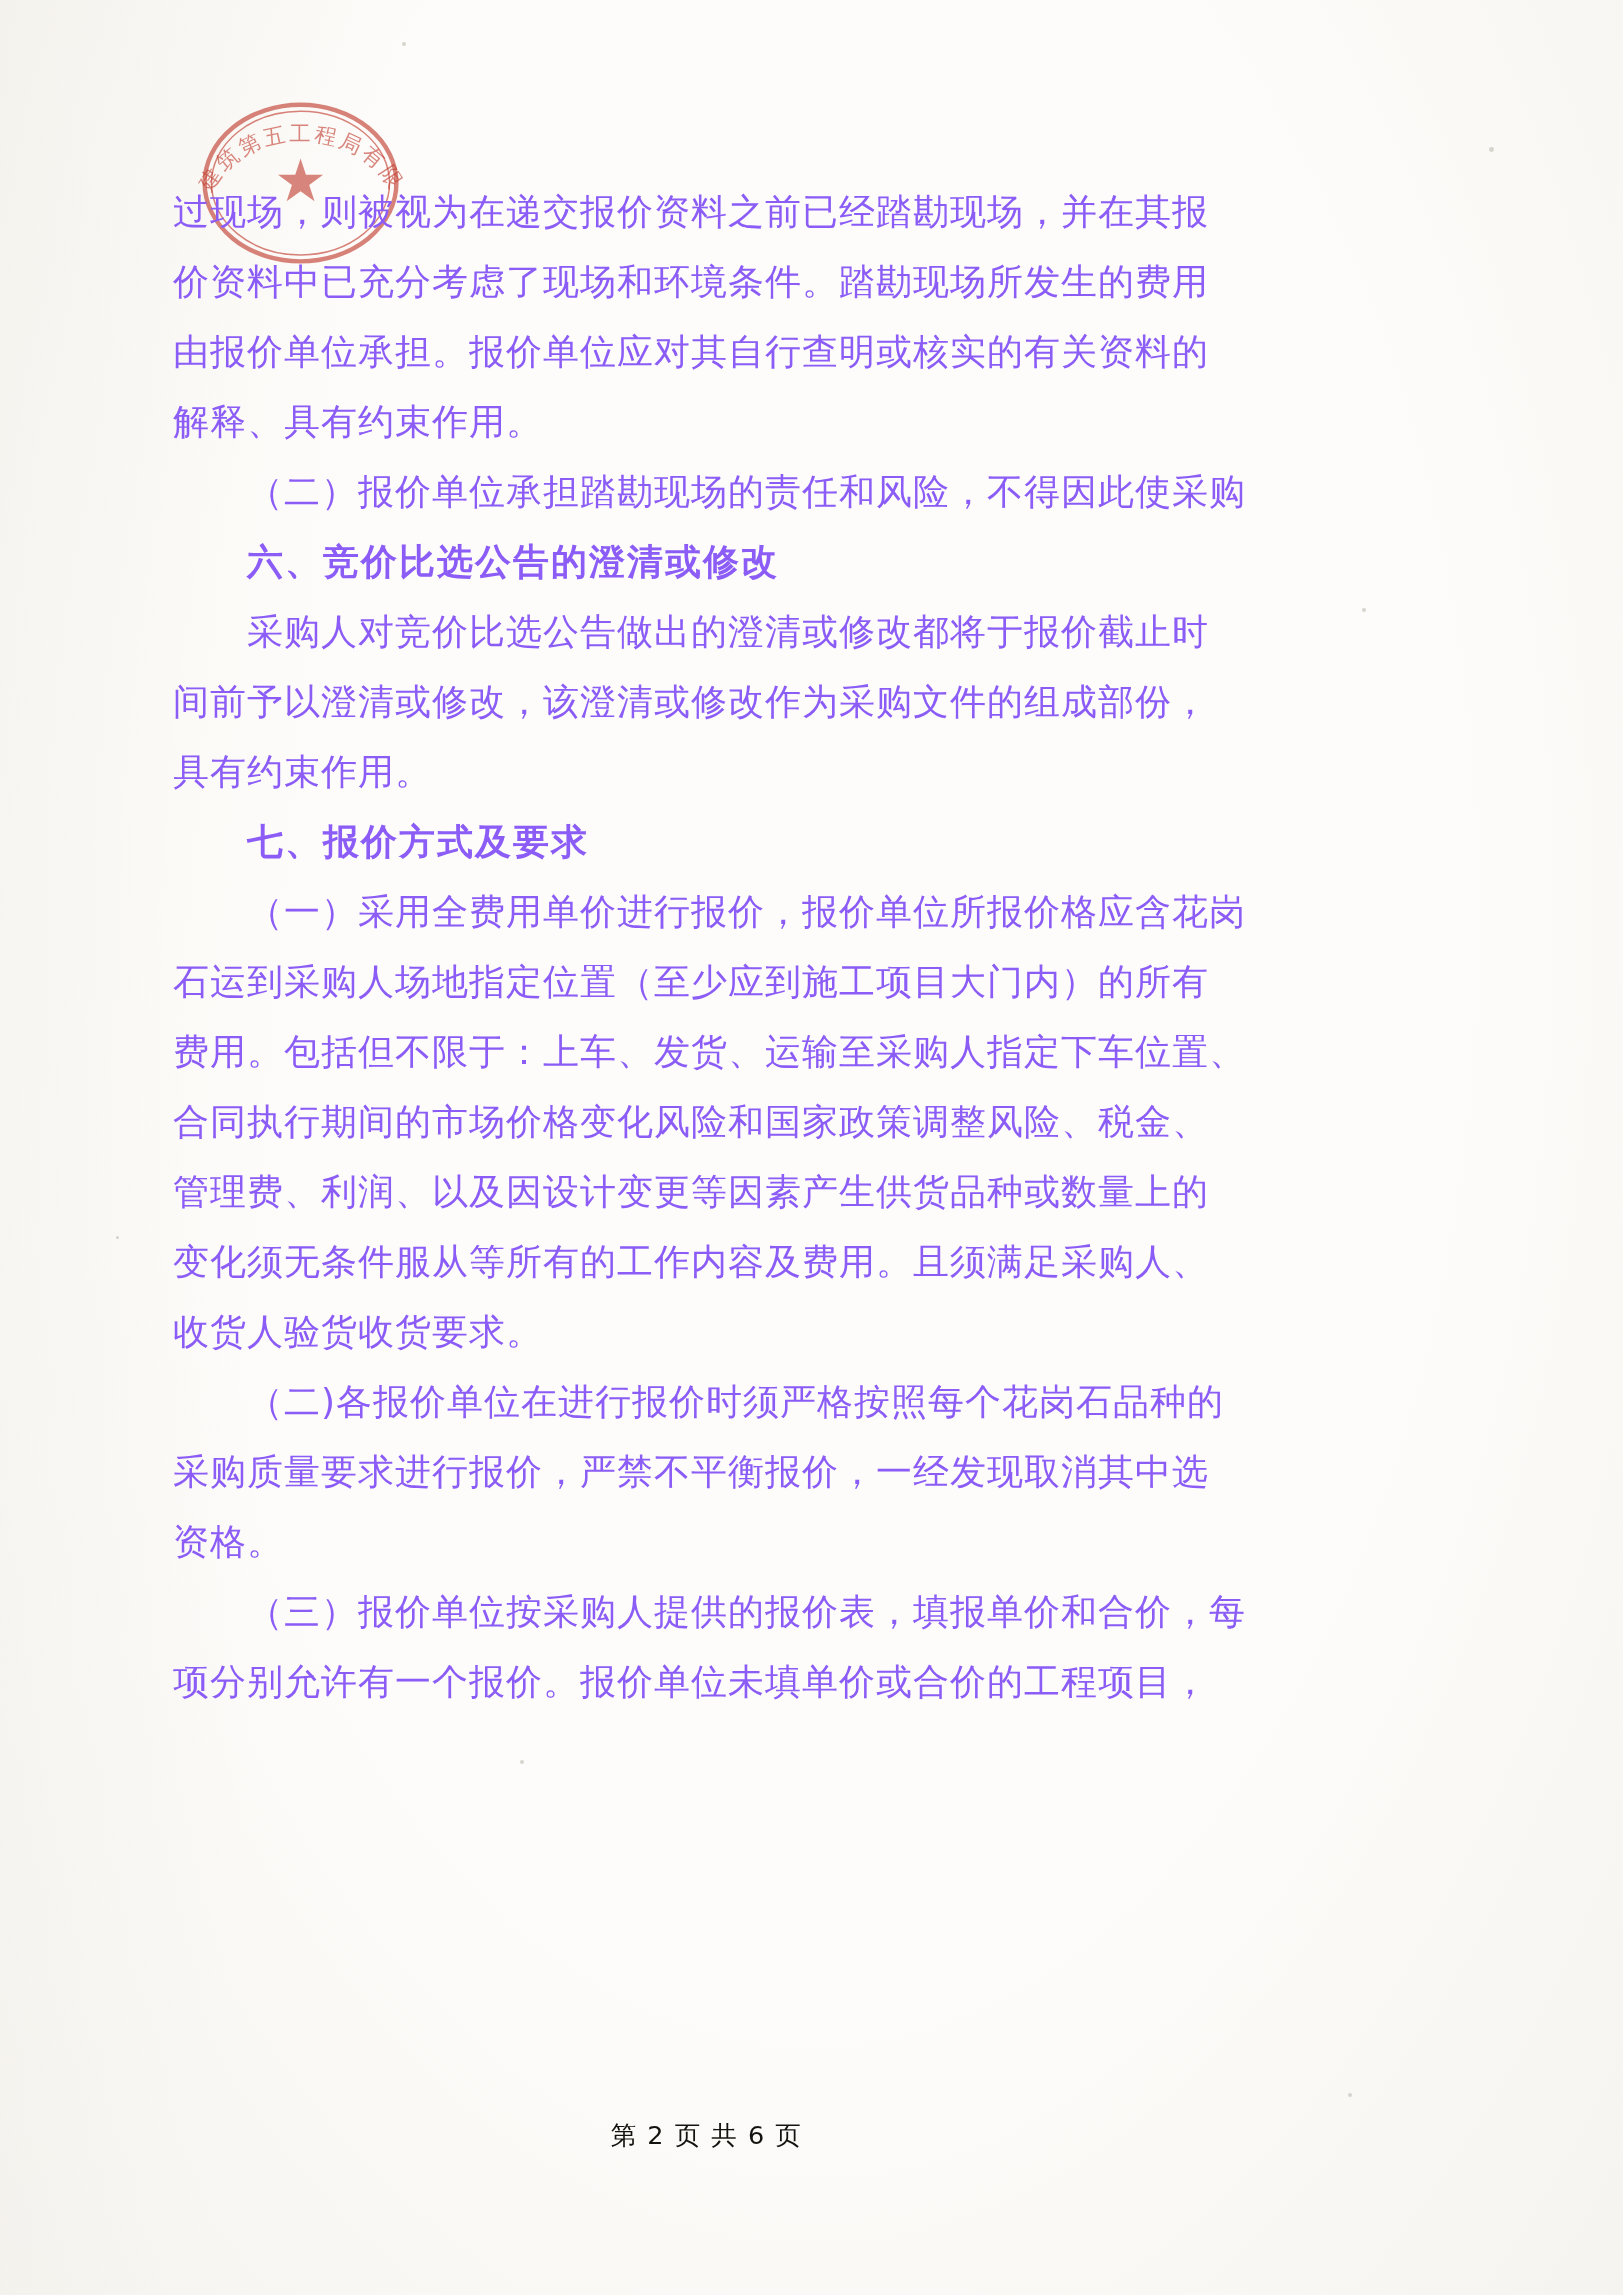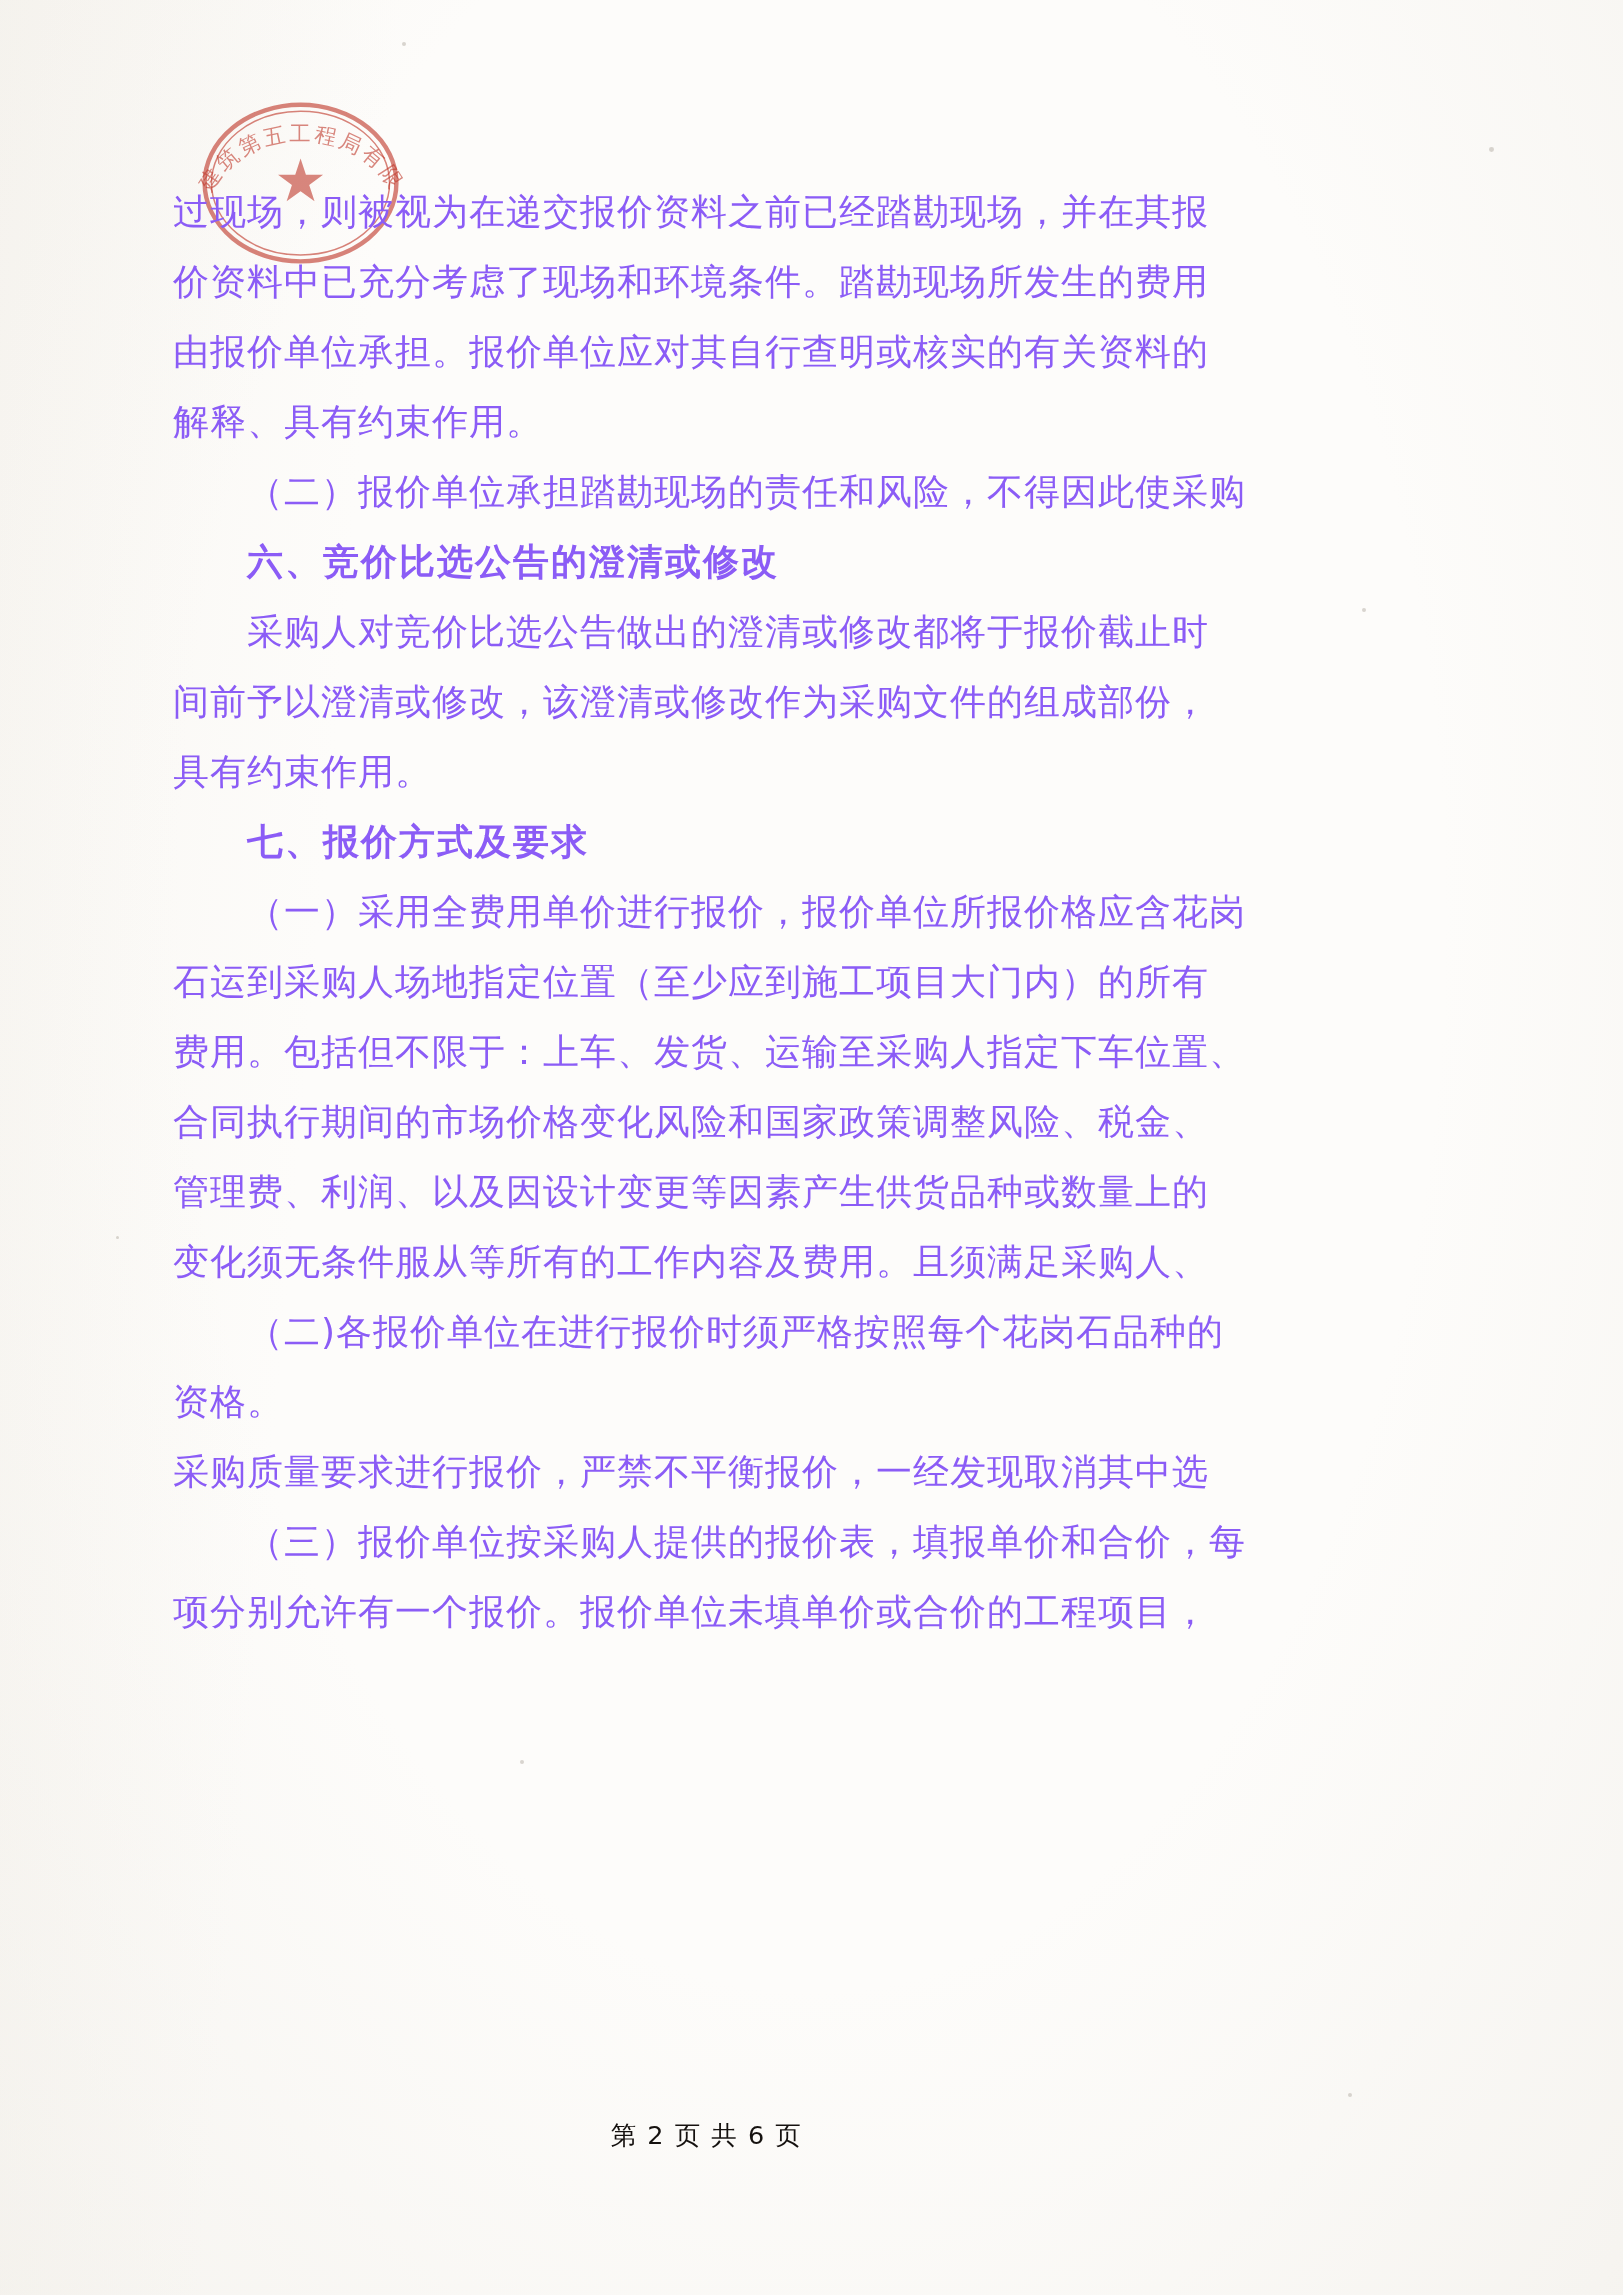--- a/index.html
+++ b/index.html
@@ -123,24 +123,25 @@
     <div class="line plain">具有约束作用。</div>
 
     <div class="line heading">七、报价方式及要求</div>
 
     <div class="line indent">（一）采用全费用单价进行报价，报价单位所报价格应含花岗</div>
     <div class="line plain">石运到采购人场地指定位置（至少应到施工项目大门内）的所有</div>
     <div class="line plain">费用。包括但不限于：上车、发货、运输至采购人指定下车位置、</div>
     <div class="line plain">合同执行期间的市场价格变化风险和国家政策调整风险、税金、</div>
     <div class="line plain">管理费、利润、以及因设计变更等因素产生供货品种或数量上的</div>
     <div class="line plain">变化须无条件服从等所有的工作内容及费用。且须满足采购人、</div>
+    <div class="line plain">收货人验货收货要求。</div>
 
     <div class="line indent">（二)各报价单位在进行报价时须严格按照每个花岗石品种的</div>
+    <div class="line plain">采购质量要求进行报价，严禁不平衡报价，一经发现取消其中选</div>
     <div class="line plain">资格。</div>
-    <div class="line plain">采购质量要求进行报价，严禁不平衡报价，一经发现取消其中选</div>
 
     <div class="line indent">（三）报价单位按采购人提供的报价表，填报单价和合价，每</div>
     <div class="line plain">项分别允许有一个报价。报价单位未填单价或合价的工程项目，</div>
   </div>
 
   <div class="footer">第 2 页 共 6 页</div>
 
 </div>
 
 

